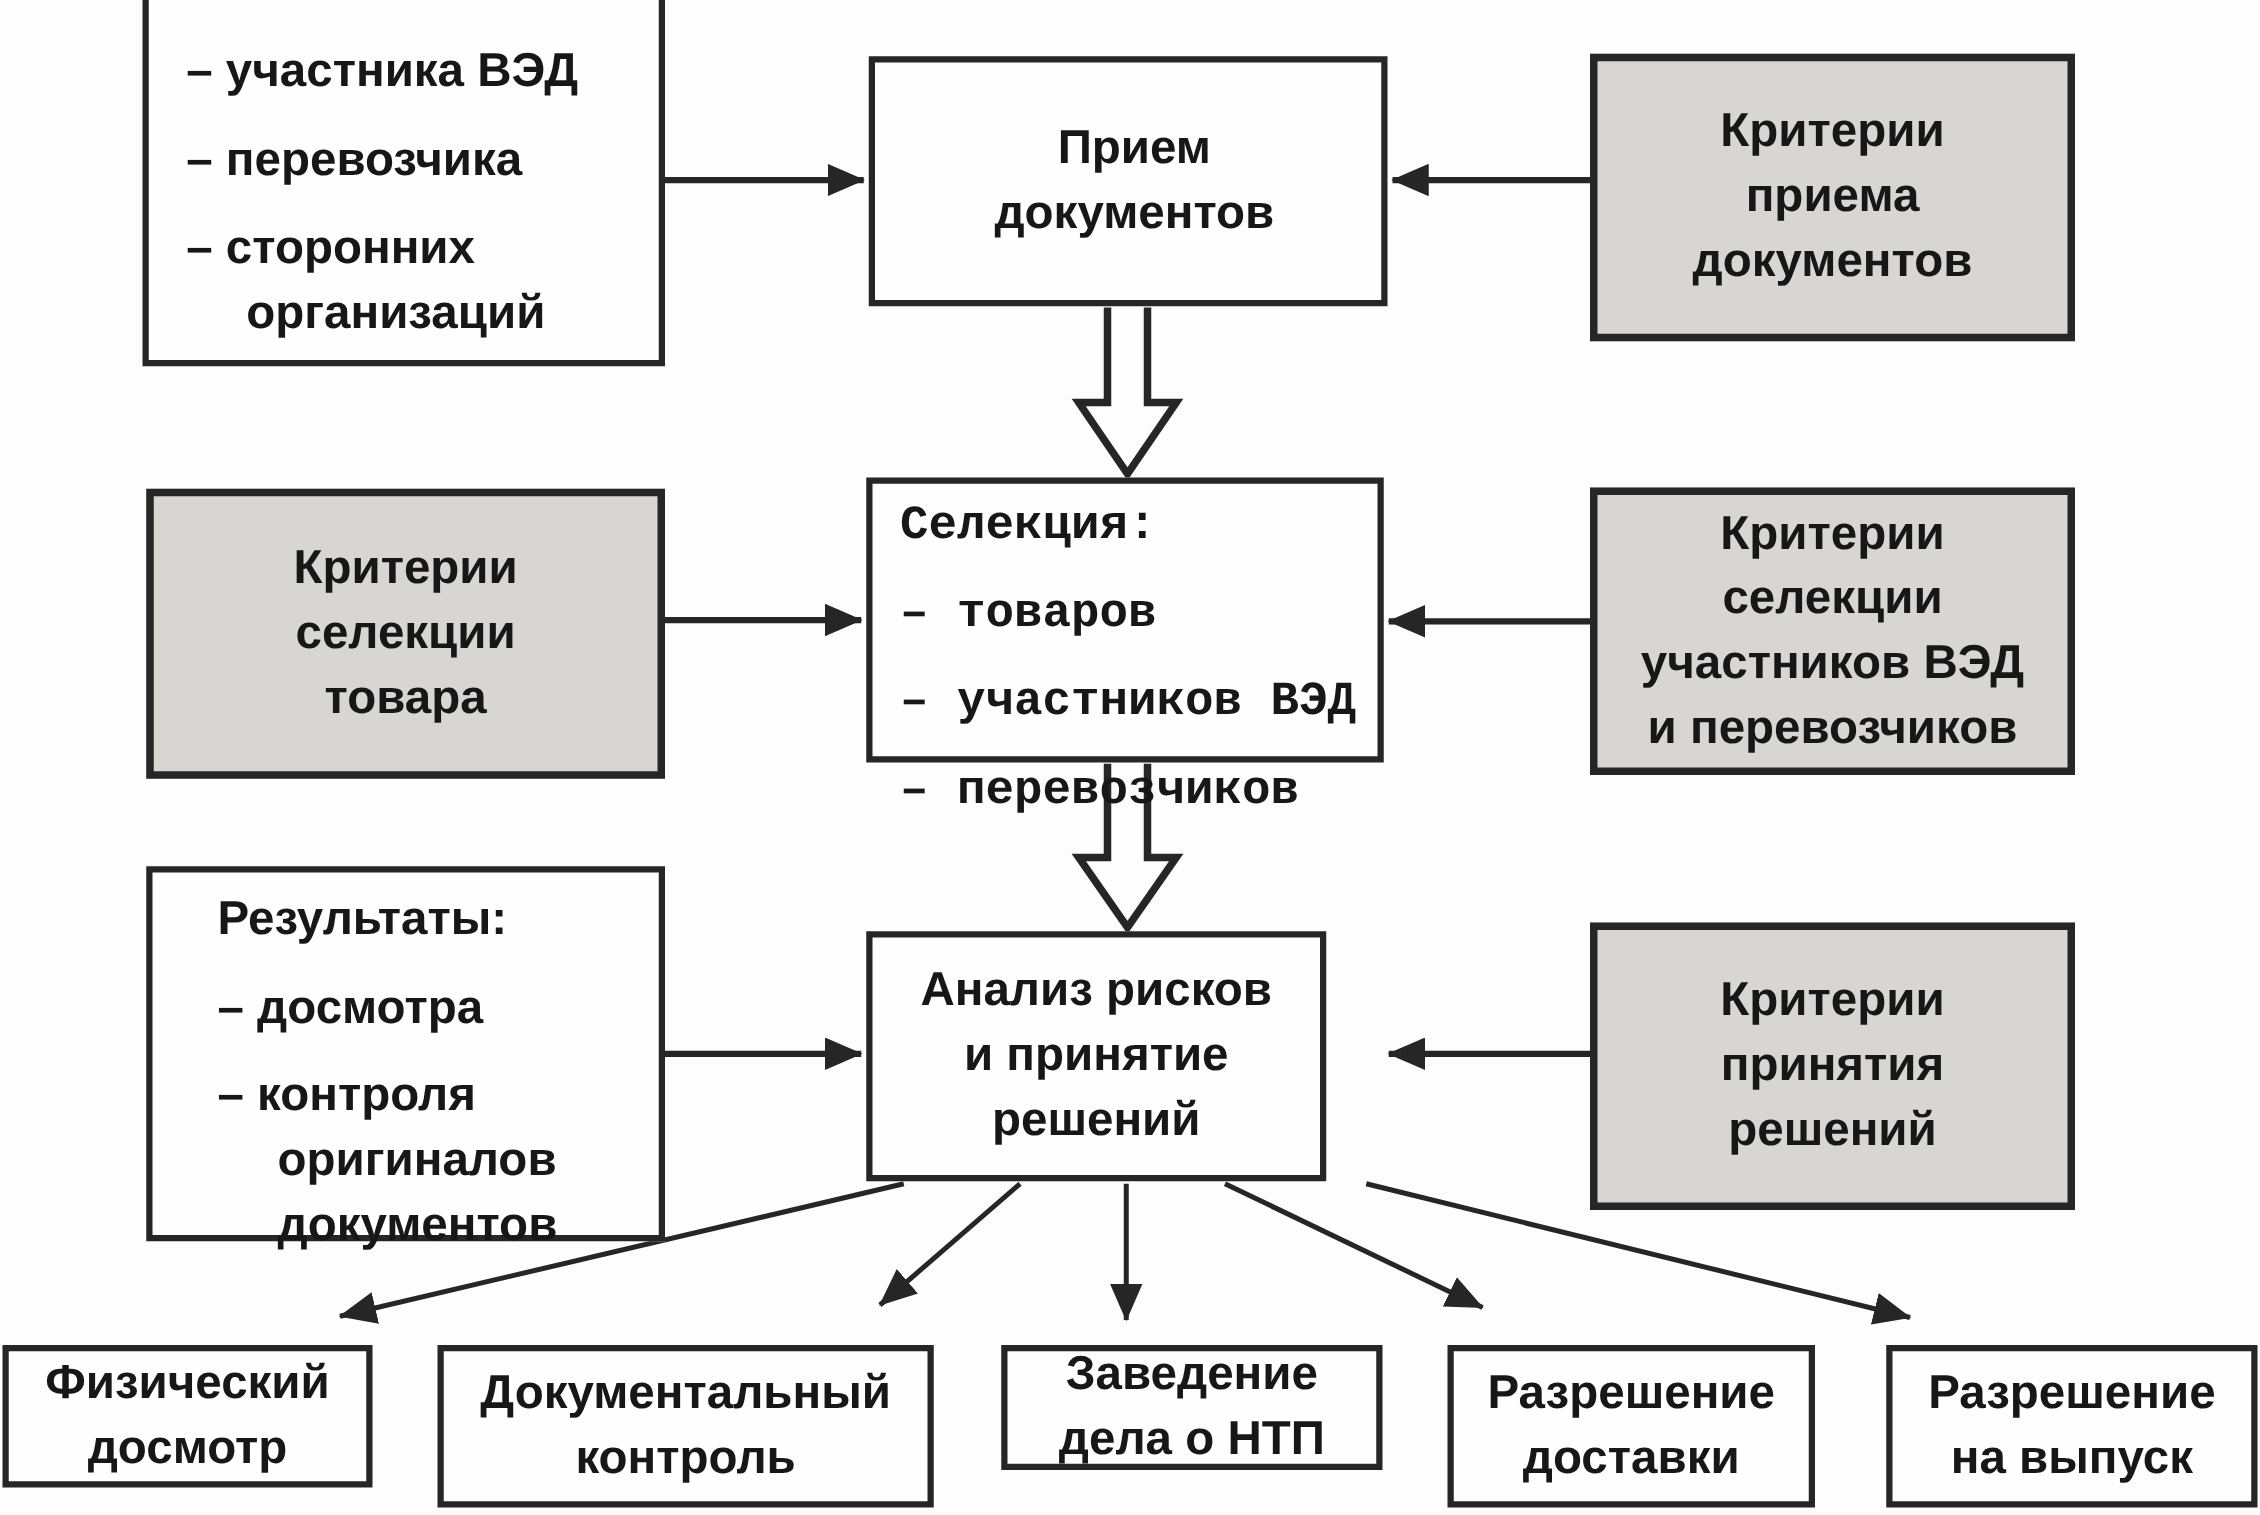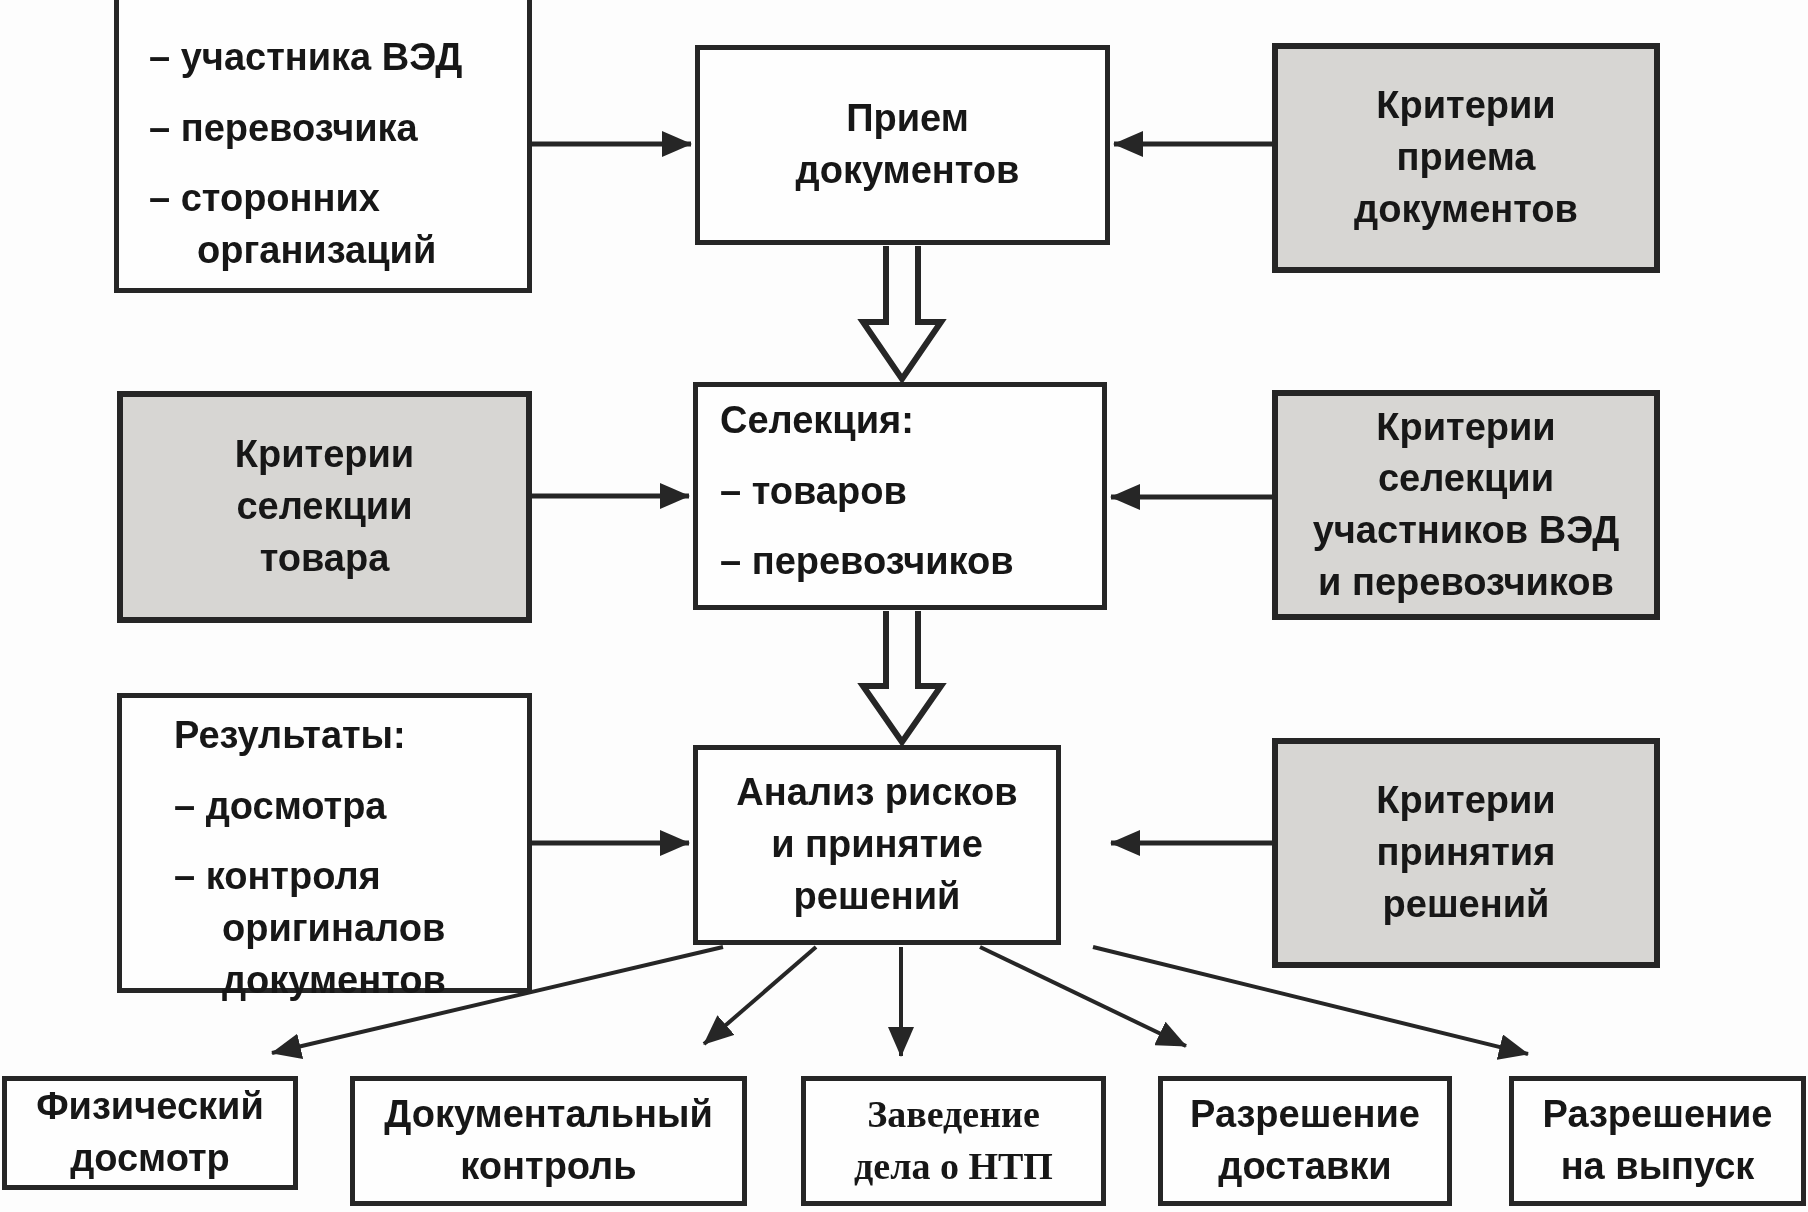--- a/index.html
+++ b/index.html
@@ -98,23 +98,24 @@
 приема
 документов</span>
   </div>
 
   <div class="box gray center" style="left:117px;top:381px;width:415px;height:232px;">
     <span>Критерии
 селекции
 товара</span>
   </div>
 
-  <div class="box list pad-b" style="left:693px;top:382px;width:414px;height:228px;">
+  <div class="box list pad-b" style="left:693px;top:382px;width:414px;height:228px;font-family:Liberation Mono, monospace;">
     <div class="title">Селекция:</div>
     <div class="li">– товаров</div>
+    <div class="li">– участников ВЭД</div>
     <div class="li">– перевозчиков</div>
   </div>
 
   <div class="box gray center" style="left:1272px;top:380px;width:388px;height:230px;">
     <span>Критерии
 селекции
 участников ВЭД
 и перевозчиков</span>
   </div>
 
@@ -139,21 +140,21 @@
   <div class="box center" style="left:2px;top:1076px;width:296px;height:114px;">
     <span>Физический
 досмотр</span>
   </div>
 
   <div class="box center" style="left:350px;top:1076px;width:397px;height:130px;align-items:center;">
     <span>Документальный
 контроль</span>
   </div>
 
-  <div class="box center" style="left:801px;top:1076px;width:305px;height:130px;font-family:Liberation Serif, serif;">
+  <div class="box center" style="left:801px;top:1076px;width:305px;height:100px;">
     <span>Заведение
 дела о НТП</span>
   </div>
 
   <div class="box center" style="left:1158px;top:1076px;width:294px;height:130px;">
     <span>Разрешение
 доставки</span>
   </div>
 
   <div class="box center" style="left:1509px;top:1076px;width:297px;height:130px;">

